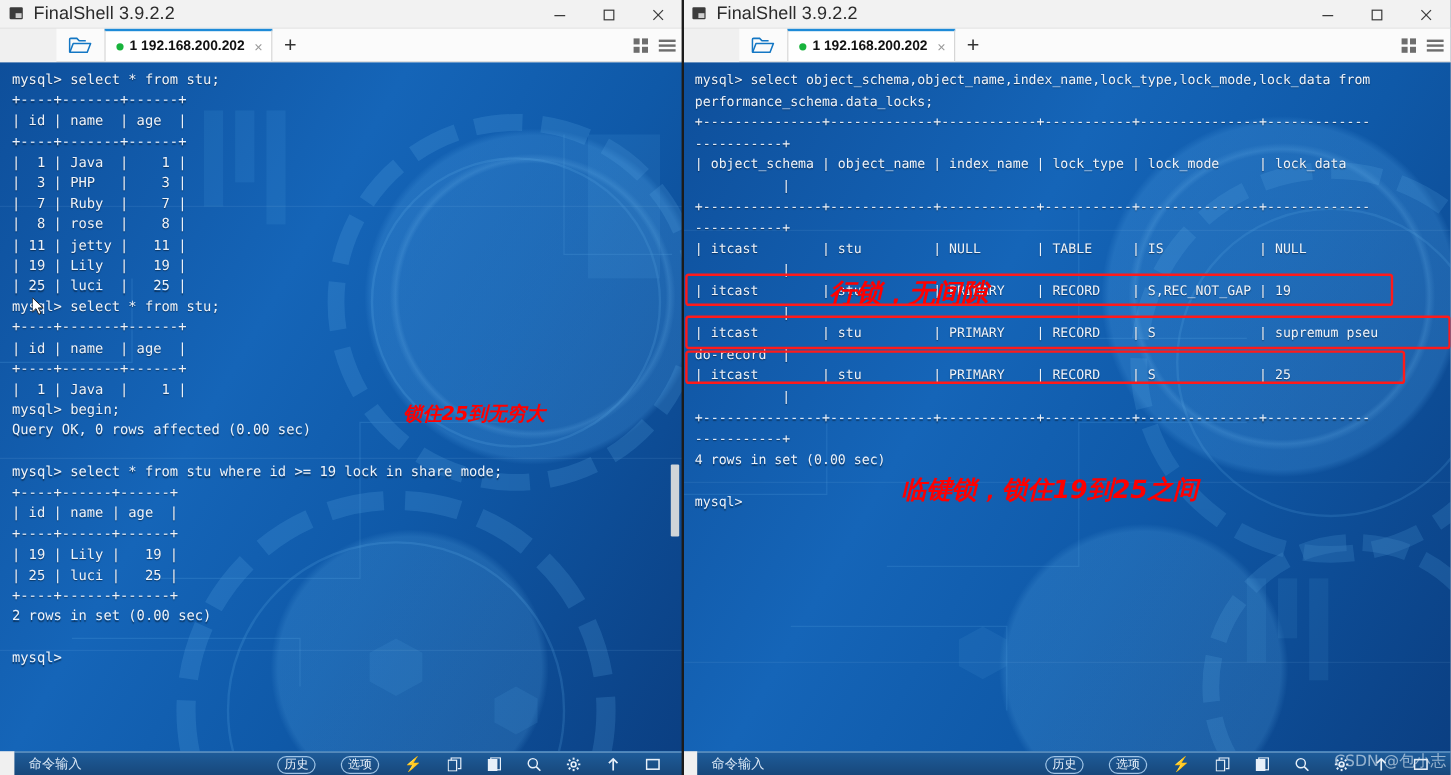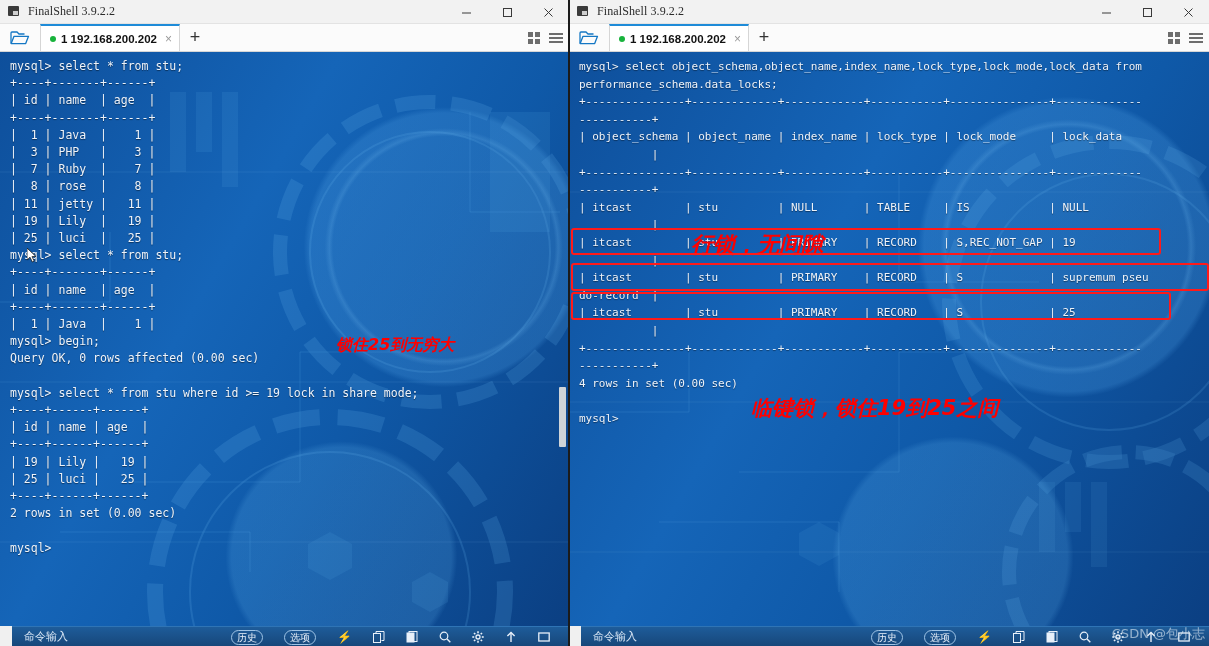--- a/index.html
+++ b/index.html
@@ -14,29 +14,29 @@
   .win-right { left:569px; width:640px; }
 
   
   .titlebar { height:24px; background:#f2f2f2; display:flex; align-items:center;
               border-bottom:1px solid #e3e3e3; position:relative; }
   .tb-icon { width:13px; height:13px; margin:0 7px 0 8px; position:relative; flex:none; }
   .tb-icon i { position:absolute; left:0; top:1px; width:11px; height:10px;
                background:#3b3b3b; border-radius:1px; }
   .tb-icon i:after { content:""; position:absolute; right:1px; bottom:1px; width:5px; height:4px;
                      background:#cfcfcf; }
-  .tb-title { font-size:12px; color:#2b2b2b; letter-spacing:.1px; white-space:nowrap;font-family:Liberation Serif, serif; }
+  .tb-title { font-size:15px; color:#2b2b2b; letter-spacing:.1px; white-space:nowrap; }
   .tb-btns { position:absolute; right:0; top:0; height:24px; display:flex; }
   .tb-btn { width:41px; height:24px; display:flex; align-items:center; justify-content:center;
             color:#3a3a3a; }
   .tb-btn svg { display:block; }
 
   
   .tabbar { height:28px; background:#fbfbfb; display:flex; align-items:stretch;
-            border-bottom:1px solid #d6d6d6; position:relative; }
+            border-bottom:1px solid #d6d6d6; position:relative;margin-left:47px; }
   .folder-btn { width:40px; display:flex; align-items:center; justify-content:center; }
   .tab { display:flex; align-items:center; gap:5px; padding:0 7px 0 9px; background:#ffffff;
          border-top:2px solid #1e8bd8; border-left:1px solid #d6d6d6; border-right:1px solid #d6d6d6;
          font-size:11.5px; color:#111; font-weight:bold; white-space:nowrap; }
   .tab-dot { width:6px; height:6px; border-radius:50%; background:#18b33c; flex:none; }
   .tab-close { color:#9a9a9a; font-size:12px; margin-left:3px; font-weight:normal; }
   .newtab { width:30px; display:flex; align-items:center; justify-content:center;
             font-size:18px; color:#333; font-weight:300; }
   .tabbar-right { position:absolute; right:6px; top:0; height:28px; display:flex;
                   align-items:center; gap:9px; }

